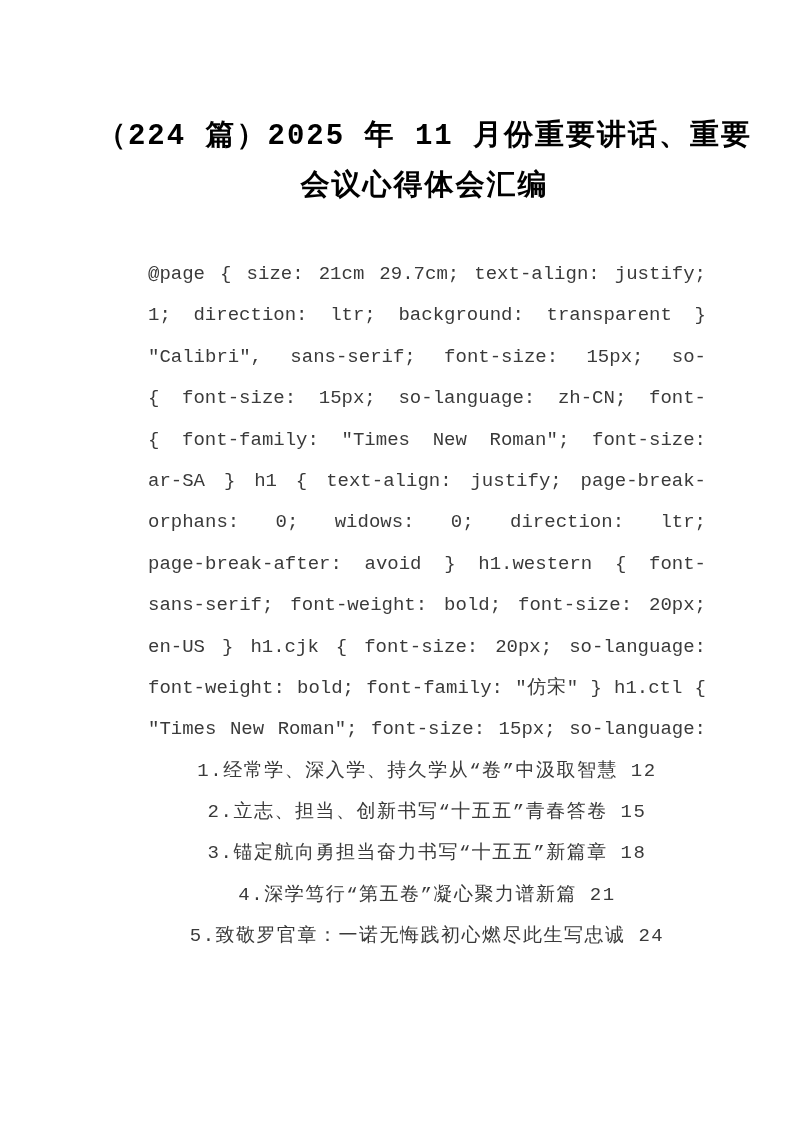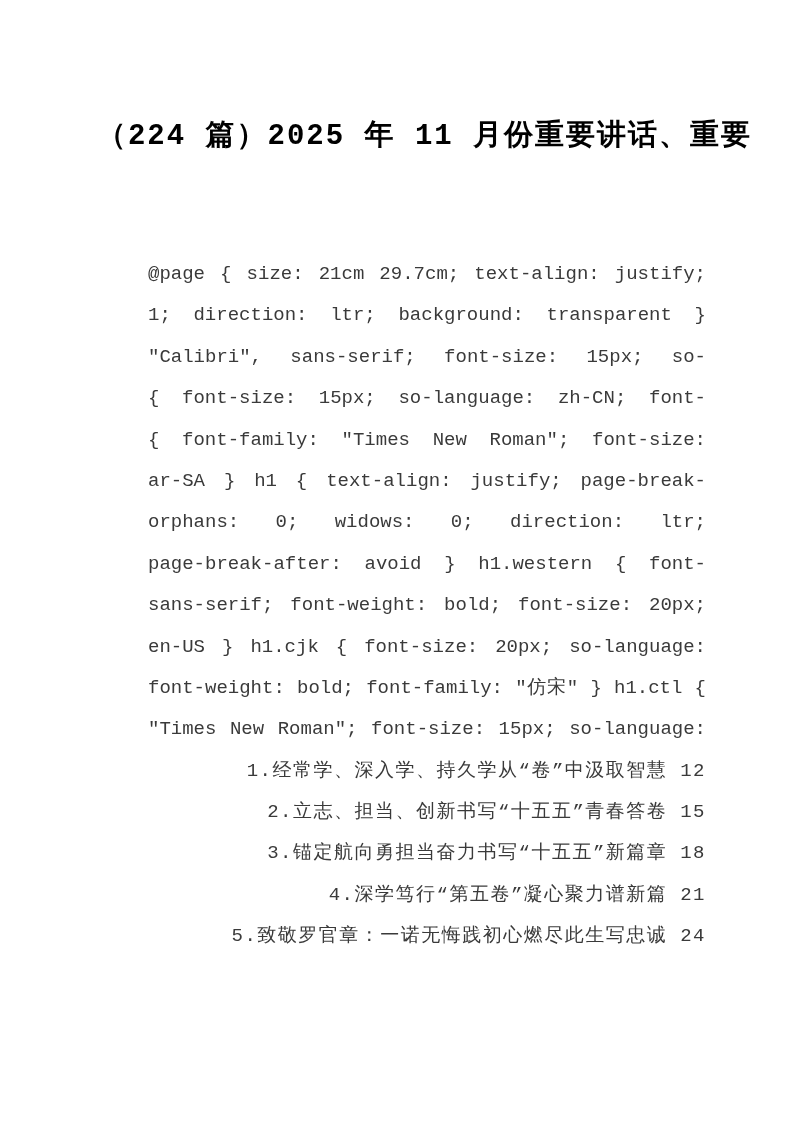--- a/index.html
+++ b/index.html
@@ -44,31 +44,32 @@
   }
   .line {
     height: 41.4px;
     overflow: hidden;
   }
   .just {
     text-align: justify;
     text-align-last: justify;
   }
   .toc {
-    text-align: right;
+    text-align: center;
     letter-spacing: 1.5px;
   }
 </style>
 </head>
 <body>
 
 <div class="page">
 
   <h1 class="doc-title">
     <span class="title-line">（224 篇）2025 年 11 月份重要讲话、重要</span>
+    <span class="title-line">会议心得体会汇编</span>
   </h1>
 
   <div class="doc-body">
     <div class="line just">@page { size: 21cm 29.7cm; text-align: justify; orphans: 0; widows:</div>
     <div class="line just">1; direction: ltr; background: transparent } p.western { font-family:</div>
     <div class="line just">"Calibri", sans-serif; font-size: 15px; so-language: en-US } p.cjk</div>
     <div class="line just">{ font-size: 15px; so-language: zh-CN; font-family: "仿宋" } p.ctl</div>
     <div class="line just">{ font-family: "Times New Roman"; font-size: 15px; so-language:</div>
     <div class="line just">ar-SA } h1 { text-align: justify; page-break-inside: avoid;</div>
     <div class="line just">orphans: 0; widows: 0; direction: ltr; background: transparent;</div>

